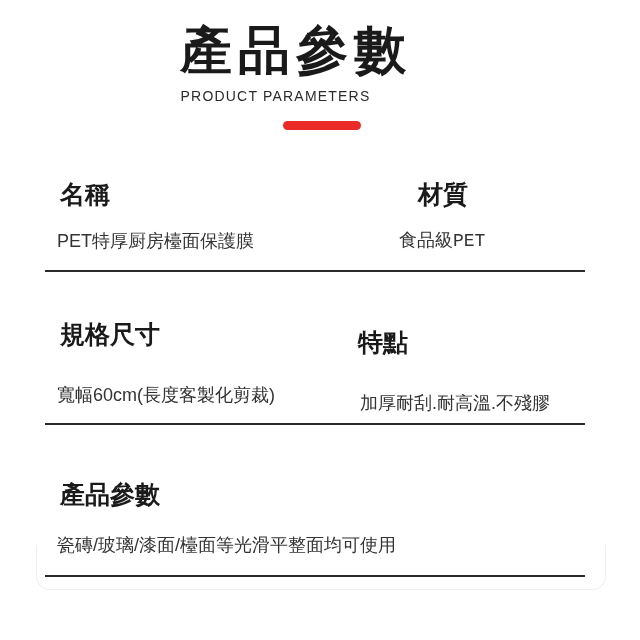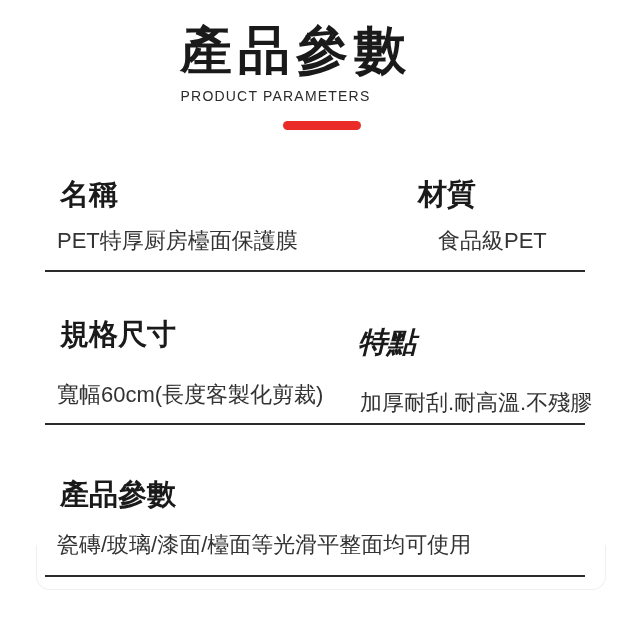--- a/index.html
+++ b/index.html
@@ -37,45 +37,45 @@
     color:#2b2b2b;
     white-space:nowrap;
   }
   .accent-bar{
     top:121px;left:283px;
     width:78px;height:9px;
     border-radius:5px;
     background:var(--accent-red);
   }
   .field-label{
-    font-size:29px;line-height:28px;
+    font-size:25px;line-height:28px;
     font-weight:700;
     color:var(--text-primary);
     white-space:nowrap;
   }
   .field-value{
-    font-size:22px;line-height:26px;
+    font-size:18px;line-height:26px;
     font-weight:400;
     color:var(--text-secondary);
     white-space:nowrap;
   }
   .divider{
     left:45px;width:540px;height:2px;
     background:var(--divider);
   }
   
   .r1-label-left {top:180px;left:60px;}
   .r1-value-left {top:228px;left:57px;}
   .r1-label-right{top:180px;left:418px;}
-  .r1-value-right{top:228px;left:438px;}
+  .r1-value-right{top:228px;left:399px;font-family:Liberation Mono, monospace;}
   .divider-1{top:270px;}
   
   .r2-label-left {top:320px;left:60px;}
   .r2-value-left {top:382px;left:57px;}
-  .r2-label-right{top:328px;left:358px;font-style:italic;}
+  .r2-label-right{top:328px;left:358px;}
   .r2-value-right{top:382px;left:360px;margin-top:8px;}
   .divider-2{top:423px;}
   
   .r3-label{top:480px;left:60px;}
   .r3-value{top:532px;left:57px;}
   .divider-3{top:575px;}
   
   .card-bottom-edge{
     top:545px;left:36px;
     width:568px;height:44px;

